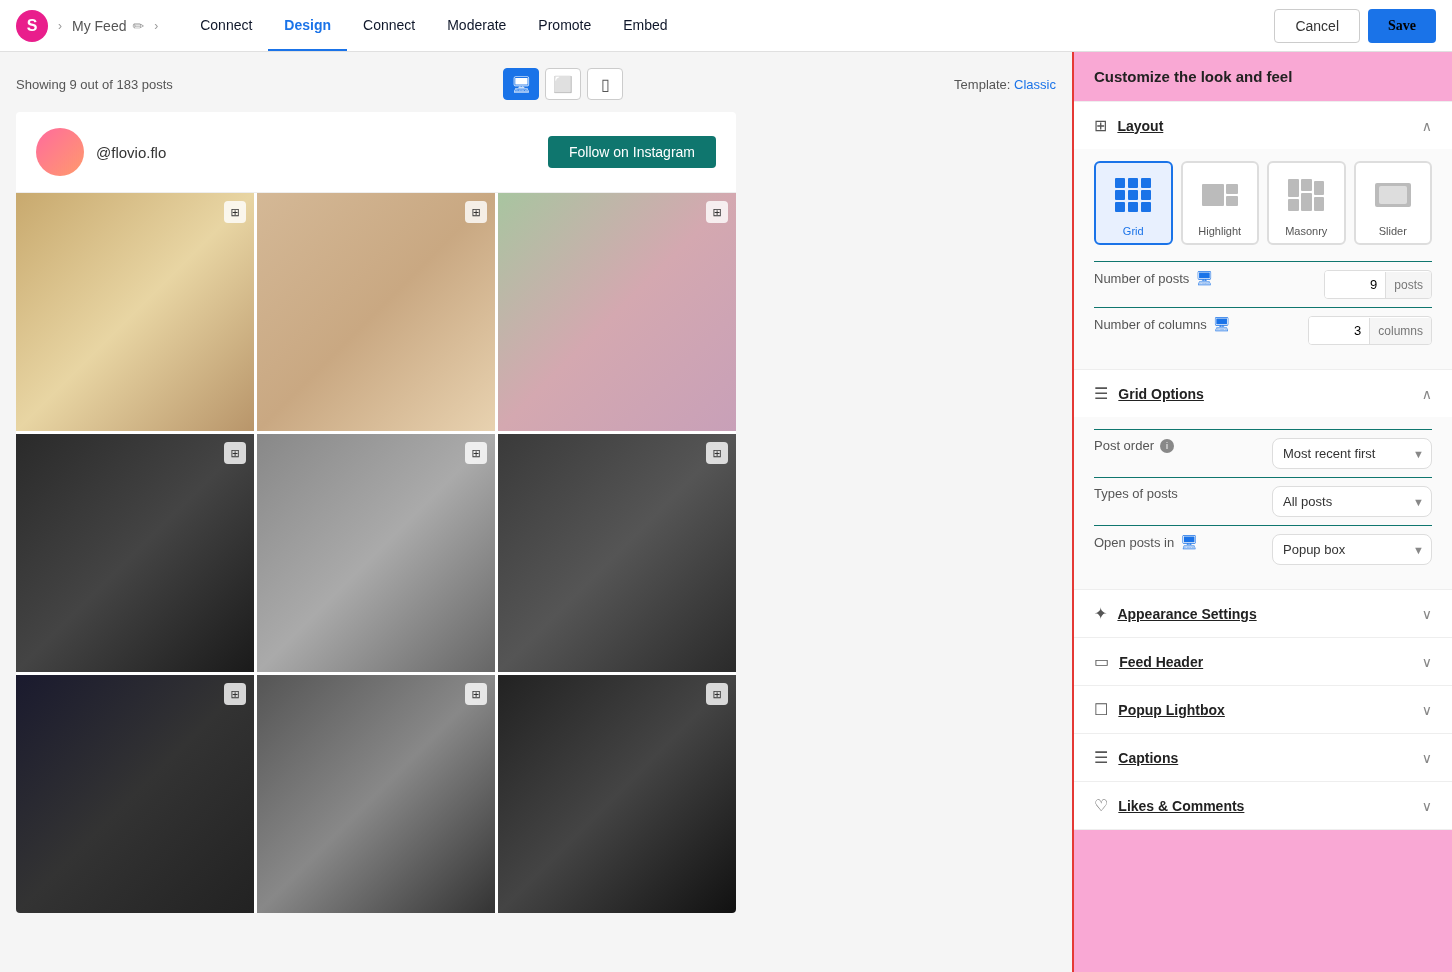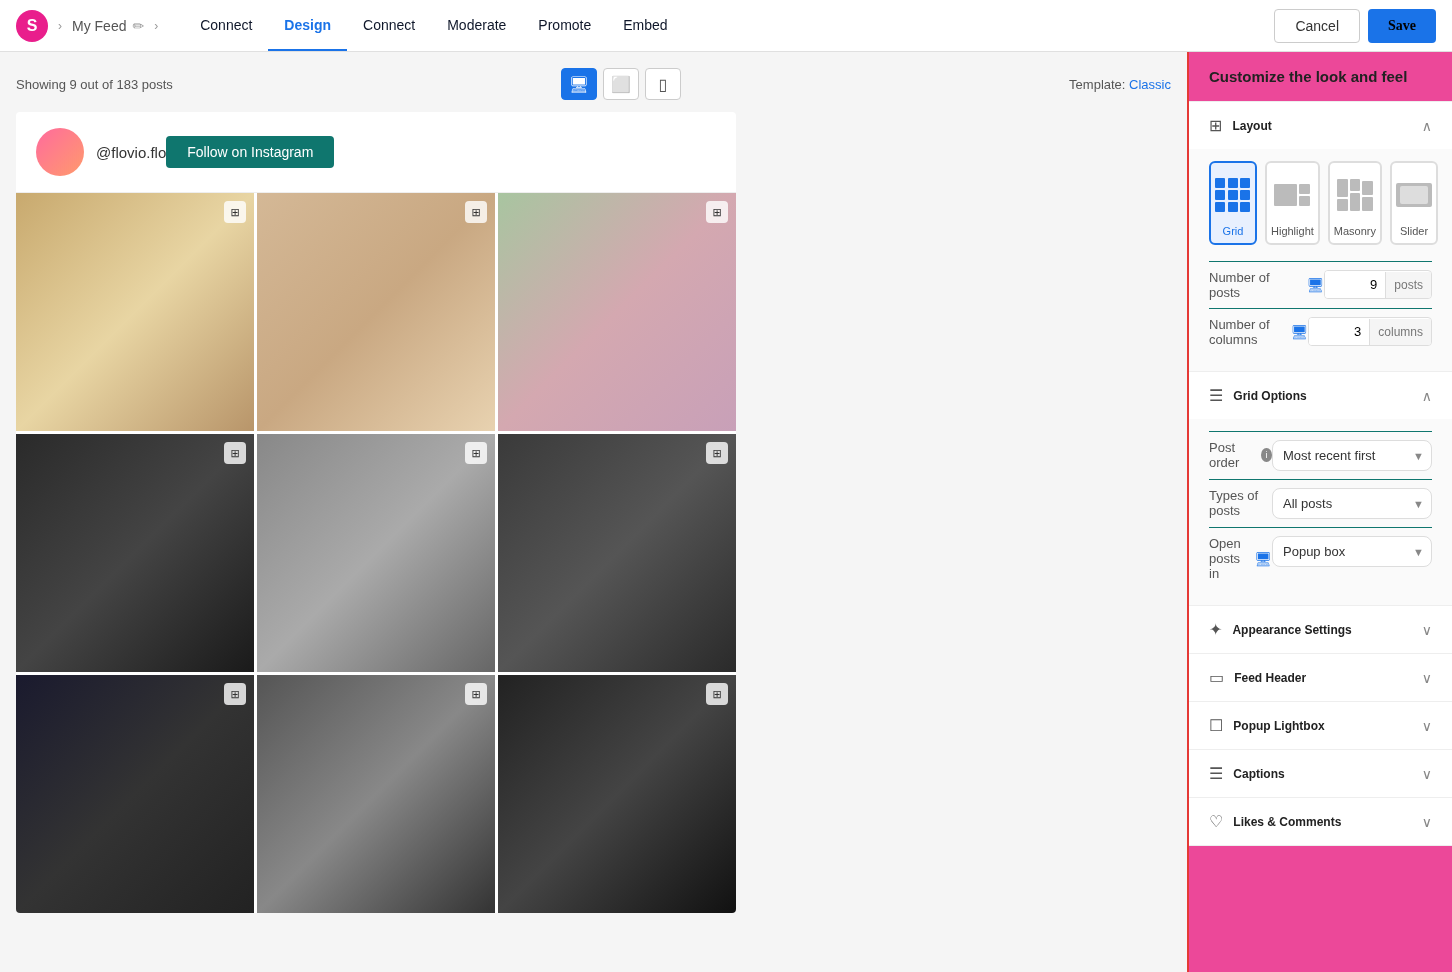--- a/index.html
+++ b/index.html
@@ -51,21 +51,21 @@
       border-radius: 4px; cursor: pointer; display: flex; align-items: center;
       justify-content: center; color: #555; font-size: 16px;
     }
     .device-btn.active { background: #1a73e8; color: white; border-color: #1a73e8; }
     .template-label { font-size: 13px; color: #555; }
     .template-link { color: #1a73e8; cursor: pointer; }
 
     
     .feed-preview { background: #fff; border-radius: 4px; overflow: hidden; max-width: 720px; }
     .feed-header-bar {
-      display: flex; align-items: center; 
+      display: flex; align-items: center; justify-content: space-between;
       padding: 16px 20px; border-bottom: 1px solid #eee;
     }
     .feed-avatar {
       width: 48px; height: 48px; border-radius: 50%;
       background: linear-gradient(135deg, #ff6b9d, #ff9a6c);
       display: flex; align-items: center; justify-content: center; flex-shrink: 0;
     }
     .feed-username { margin-left: 12px; font-size: 15px; font-weight: 500; color: #333; }
     .follow-btn {
       padding: 8px 21px; background: #0f766e; color: white;
@@ -88,37 +88,37 @@
     .p3 { background: linear-gradient(135deg, #a8c5a0 0%, #d4a8b0 50%, #c8a0b8 100%); }
     .p4 { background: linear-gradient(135deg, #2a2a2a 0%, #444 50%, #1a1a1a 100%); }
     .p5 { background: linear-gradient(135deg, #888 0%, #aaa 50%, #666 100%); }
     .p6 { background: linear-gradient(135deg, #3a3a3a 0%, #555 50%, #2a2a2a 100%); }
     .p7 { background: linear-gradient(135deg, #1a1a2e 0%, #333 50%, #222 100%); }
     .p8 { background: linear-gradient(135deg, #555 0%, #888 50%, #333 100%); }
     .p9 { background: linear-gradient(135deg, #222 0%, #444 50%, #111 100%); }
 
     
     .settings-panel {
-      width: 265px; background: #ec4899; border-left: 2px solid #e53935;
+      width: 380px; background: #f9a8d4; border-left: 2px solid #e53935;
       overflow-y: auto; flex-shrink: 0;
     }
     .panel-title {
       padding: 16px 20px; font-size: 15px; font-weight: 600; color: #222;
       border-bottom: 1px solid #eee;
     }
 
     
     .section { border-bottom: 1px solid #eee; }
     .section-header {
       display: flex; align-items: center; justify-content: space-between;
       padding: 14px 20px; cursor: pointer; background: #fff;
     }
     .section-header-left { display: flex; align-items: center; gap: 10px; }
     .section-icon { color: #555; font-size: 16px; }
-    .section-title { font-size: 12px; font-weight: 600; color: #222; }
+    .section-title { font-size: 14px; font-weight: 600; color: #222; text-decoration: underline; }
     .section-chevron { color: #888; font-size: 14px; }
     .section-content { padding: 12px 20px 16px; background: #fafafa; }
 
     
     .layout-grid { display: grid; grid-template-columns: repeat(4, 1fr); gap: 8px; margin-bottom: 16px; }
     .layout-option {
       border: 2px solid #ddd; border-radius: 6px; padding: 8px 4px 6px;
       cursor: pointer; text-align: center; background: #fff;
     }
     .layout-option.selected { border-color: #1a73e8; background: #e8f0fe; }

